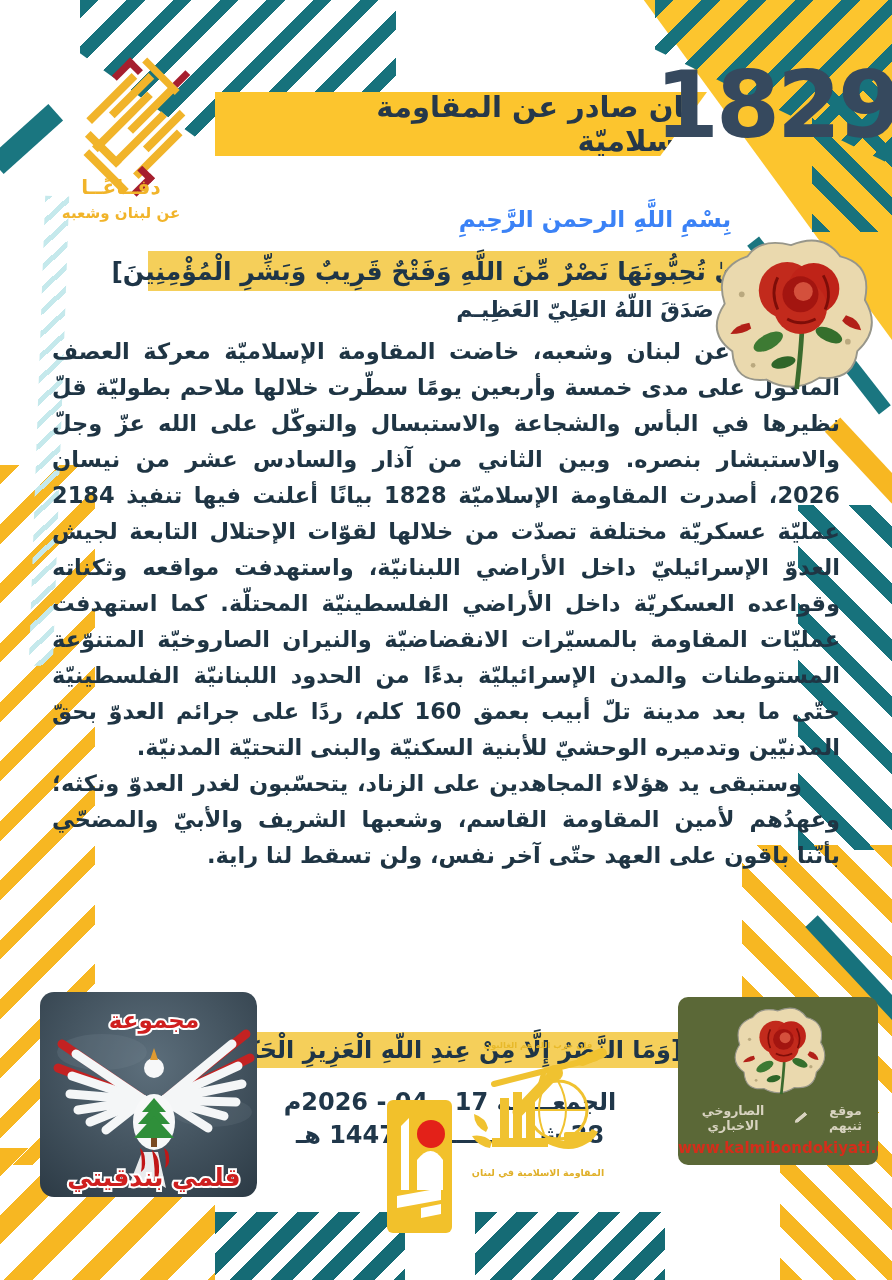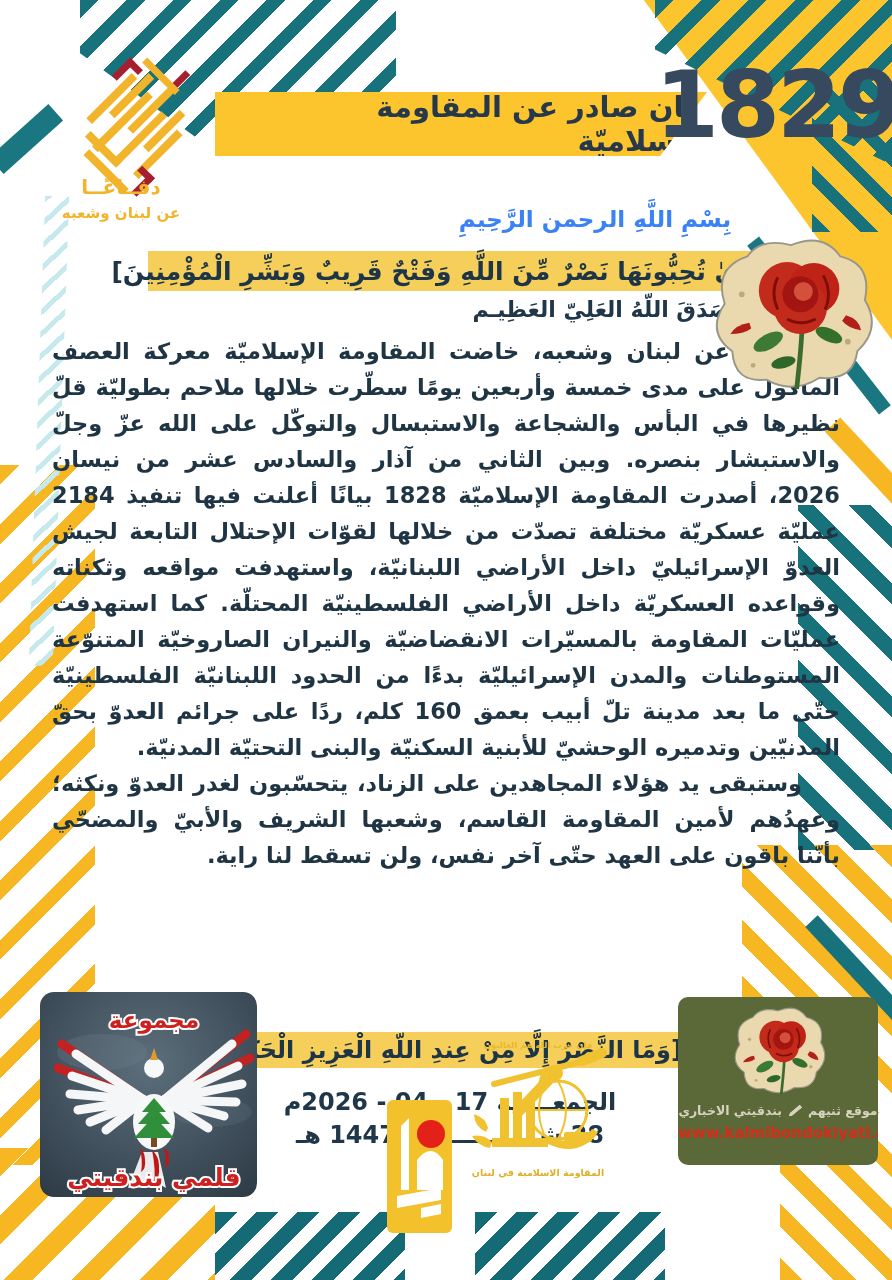--- a/index.html
+++ b/index.html
@@ -54,21 +54,21 @@
     clip-path:polygon(0 0,100% 0,90.5% 100%,0 100%);z-index:4;
     display:flex;align-items:center;justify-content:center;}
   .banner span{font-size:29px;font-weight:bold;color:#26384a;padding-left:30px;}
   .kufi-logo{position:absolute;left:45px;top:48px;width:152px;height:190px;z-index:4;}
   
   .basmala{position:absolute;left:420px;top:206px;width:350px;text-align:center;
     font-size:23px;font-weight:bold;color:#3b82f6;z-index:3;}
   .verse1{position:absolute;left:148px;top:251px;width:622px;height:40px;z-index:3;
     background:#f5cf5a;display:flex;align-items:center;justify-content:center;}
   .verse1 span{font-size:25px;font-weight:bold;color:#1e3547;white-space:nowrap;}
-  .sadaqa{position:absolute;left:440px;top:297px;width:290px;text-align:right;
+  .sadaqa{position:absolute;left:440px;top:297px;width:290px;text-align:center;
     font-size:22px;font-weight:bold;color:#20374a;z-index:3;}
   .rose-top{position:absolute;left:693px;top:228px;width:196px;height:180px;z-index:6;}
   .body-text{position:absolute;left:52px;top:333px;width:788px;z-index:3;
     font-size:22.5px;font-weight:bold;color:#1f3544;line-height:36px;
     text-align:justify;}
   .body-text p{margin:0;text-indent:38px;}
   .verse2{position:absolute;left:196px;top:1032px;width:500px;text-align:center;z-index:3;}
   .verse2 span{display:inline-block;background:#f5cf5a;padding:4px 14px;
     font-size:24px;font-weight:bold;color:#1e3547;white-space:nowrap;}
   .date-block{position:absolute;left:250px;top:1086px;width:400px;text-align:center;z-index:3;
@@ -245,21 +245,21 @@
 
   <div class="site-logo">
     <div class="blob-wrap">
       <svg viewBox="0 0 200 190" width="130" height="104">
         <use href="#rose-sym"></use>
       </svg>
     </div>
     <div class="site-caption">
       <span>موقع ثنيهم</span>
       <span class="pen-shape"></span>
-      <span>بندقيتي الاخباري</span>
+      <span>الصاروخي الاخباري</span>
     </div>
     <div class="site-url">www.kalmibondokiyati.com</div>
   </div>
 
   <div class="quds-emblem">
     <svg viewBox="0 0 65 133" width="65" height="133">
       <rect x="0" y="0" width="65" height="133" rx="6" fill="#f2c12b"></rect>
       <circle cx="44" cy="34" r="14" fill="#e32119"></circle>
       <g fill="#ffffff">
         <polygon points="14,26 22,18 22,90 14,90"></polygon>

